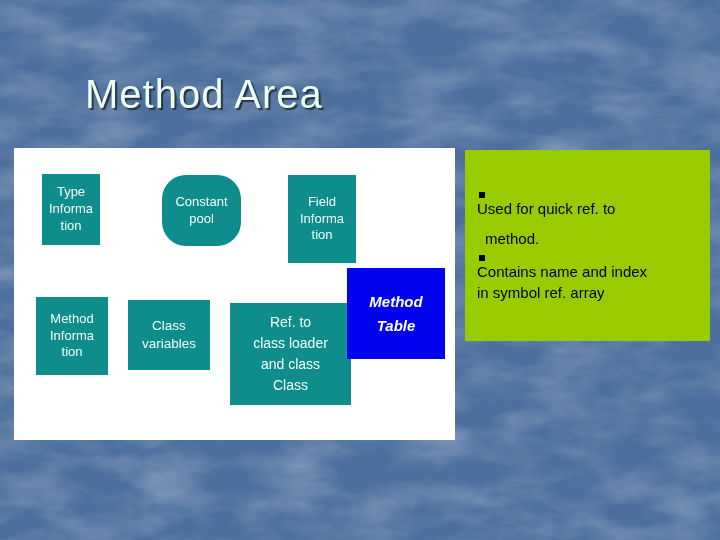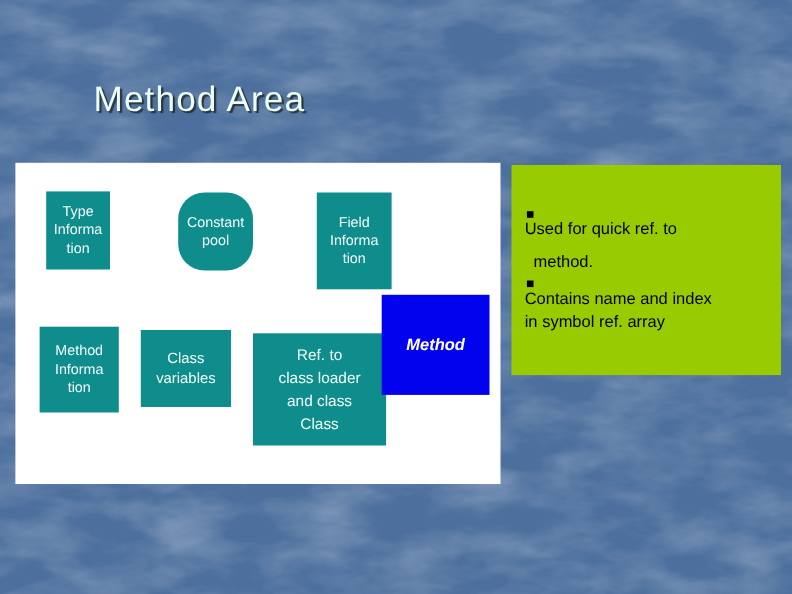--- a/index.html
+++ b/index.html
@@ -23,21 +23,21 @@
     width: 720px; height: 540px;
     z-index: 0;
     pointer-events: none;
   }
   .title {
     position: absolute;
     left: 85px;
     top: 72px;
     margin: 0;
     z-index: 2;
-    font-size: 32px;
+    font-size: 40px;
     font-weight: normal;
     letter-spacing: 1px;
     color: #EAFDF3;
     text-shadow: 2px 2px 1px rgba(35, 40, 45, 0.85);
   }
   .panel {
     position: absolute;
     left: 14px;
     top: 148px;
     width: 441px;
@@ -52,21 +52,21 @@
     justify-content: center;
     text-align: center;
     background: #0F8D8D;
     color: #F2FFFA;
     font-size: 13px;
     line-height: 1.3;
     z-index: 2;
   }
   .box .lines { width: 100%; }
   .box-type      { left: 28px;  top: 26px;  width: 58px;  height: 71px; }
-  .box-constant  { left: 148px; top: 27px;  width: 68px;  height: 71px; border-radius: 24px; }
+  .box-constant  { left: 148px; top: 27px;  width: 79px;  height: 71px; border-radius: 24px; }
   .box-field     { left: 274px; top: 27px;  width: 68px;  height: 88px; }
   .box-method    { left: 22px;  top: 149px; width: 72px;  height: 78px; }
   .box-classvars { left: 114px; top: 152px; width: 82px;  height: 70px; font-size: 13.5px; }
   .box-ref       { left: 216px; top: 155px; width: 121px; height: 102px; font-size: 14px; line-height: 1.5; }
   .box-methodtable {
     left: 333px; top: 120px; width: 98px; height: 91px;
     background: #0202EE;
     color: #FFFFFF;
     font-weight: bold;
     font-style: italic;
@@ -163,20 +163,21 @@
         <div>Ref. to</div>
         <div>class loader</div>
         <div>and class</div>
         <div>Class</div>
       </div>
     </div>
 
     <div class="box box-methodtable">
       <div class="lines">
         <div>Method</div>
+        <div>Table</div>
       </div>
     </div>
 
   </div>
 
   <div class="notes">
     <div class="bullet bullet-1">
       <span class="sq"></span>
       <div class="btext">
         <div class="bline-1">Used for quick ref. to</div>

